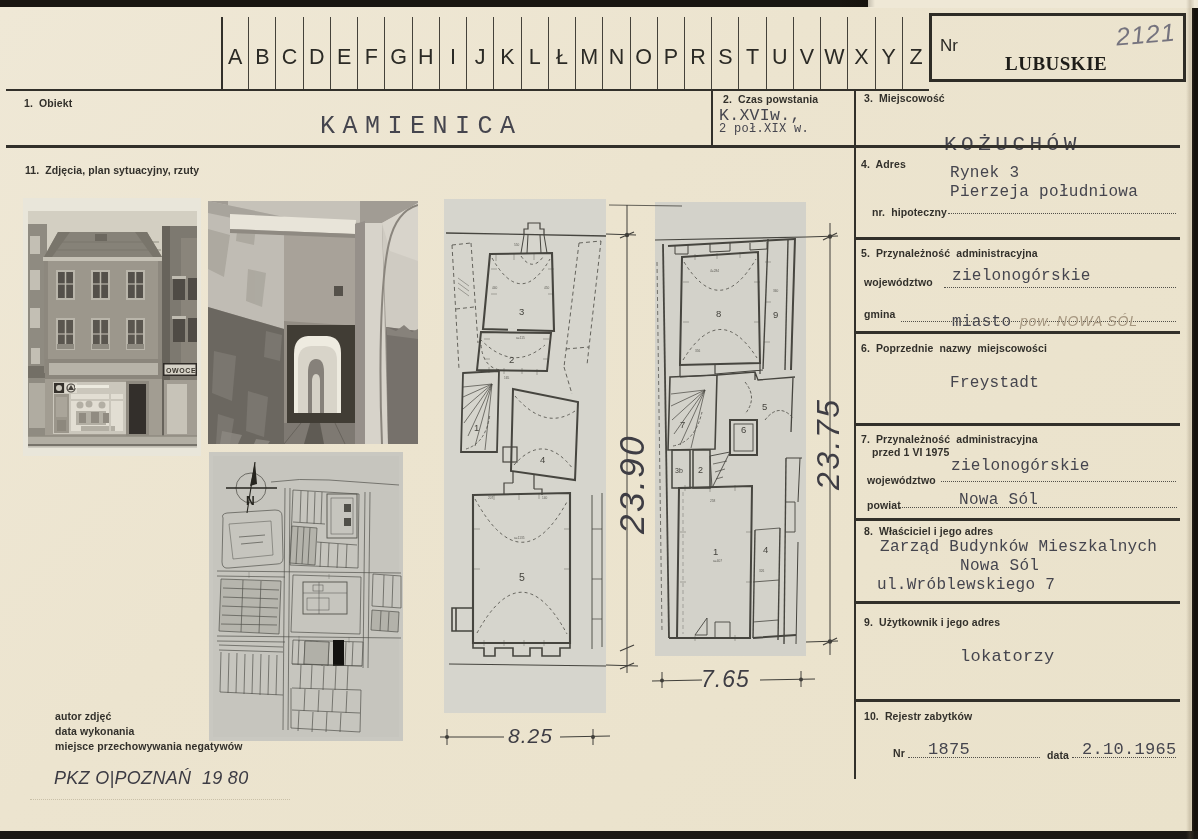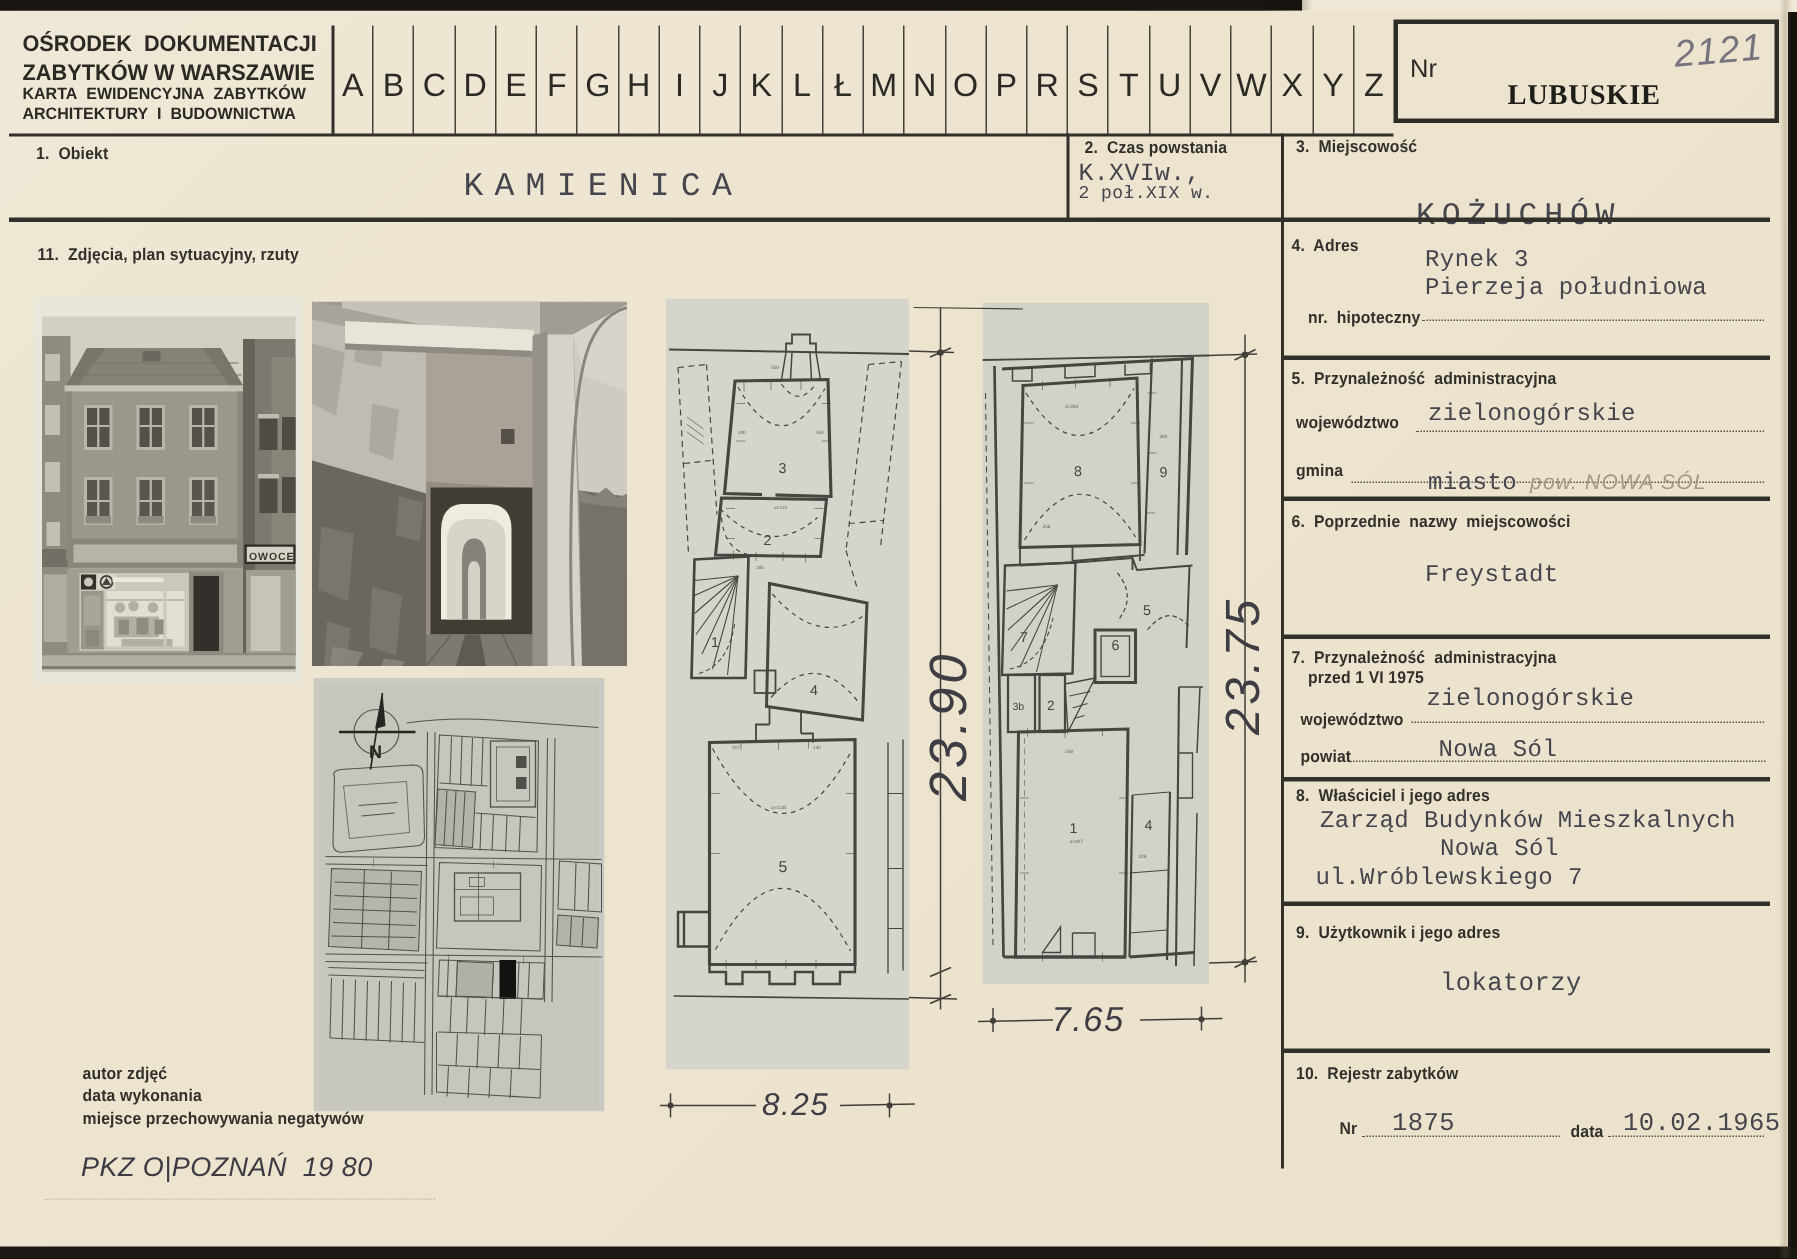--- a/index.html
+++ b/index.html
@@ -20,26 +20,20 @@
 
   <div id="paper"></div>
 
   <div class="abs" style="left:868px;top:0;width:330px;height:8px;background:#efe8d6;"></div>
   <div class="abs" style="left:0;top:0;width:875px;height:7px;background:linear-gradient(90deg,#191611 0%,#191611 96%,rgba(25,22,17,0) 100%);"></div>
 
   <div class="abs" style="left:0;top:831px;width:1198px;height:8px;background:#1b1814;"></div>
 
   <div class="abs" style="left:1186px;top:0;width:8px;height:839px;background:linear-gradient(90deg,rgba(120,105,80,0) 0%,rgba(120,105,80,0.25) 50%,rgba(120,105,80,0.05) 100%);"></div>
 
-  <div class="abs" style="left:15px;top:21px;width:210px;color:#2b2924;white-space:nowrap;">
-    <div style="font-size:15px;font-weight:bold;height:19px;transform:scale(0.962,1);transform-origin:left top;">OŚRODEK&nbsp; DOKUMENTACJI</div>
-    <div style="font-size:15px;font-weight:bold;height:17px;transform:scale(0.966,1);transform-origin:left top;">ZABYTKÓW W WARSZAWIE</div>
-    <div style="font-size:11px;font-weight:bold;height:13px;transform:scale(0.97,1);transform-origin:left top;">KARTA&nbsp; EWIDENCYJNA&nbsp; ZABYTKÓW</div>
-    <div style="font-size:11px;font-weight:bold;height:13px;transform:scale(0.97,1);transform-origin:left top;">ARCHITEKTURY&nbsp; I&nbsp; BUDOWNICTWA</div>
-  </div>
 
   <div class="rule" style="left:221px;top:17px;width:2px;height:73px;"></div>
 
   <div class="abs" style="left:222px;top:17px;width:707px;height:73px;display:flex;">
     <span class="alpha">A</span>
       <span class="alpha">B</span>
       <span class="alpha">C</span>
       <span class="alpha">D</span>
       <span class="alpha">E</span>
       <span class="alpha">F</span>
@@ -75,21 +69,21 @@
   <div class="abs" style="left:929px;top:13px;width:257px;height:69px;border:3px solid #2e2c26;box-sizing:border-box;"></div>
 
   <div class="abs" style="left:940px;top:36px;font-size:17px;color:#2b2a25;">Nr</div>
 
   <div class="abs" style="left:1005px;top:53px;font-family:'Liberation Serif',serif;font-weight:bold;font-size:19px;letter-spacing:0.5px;color:#1e1d19;">LUBUSKIE</div>
 
   <div class="hand" style="left:1116px;top:20px;font-size:25px;color:#75737e;transform:rotate(-5deg);letter-spacing:1px;">2121</div>
 
   <div class="lbl" style="left:24px;top:97px;">1.&nbsp; Obiekt</div>
 
-  <div class="typed" style="left:309px;top:112px;font-size:22px;letter-spacing:7.5px;">KAMIENICA</div>
+  <div class="typed" style="left:320px;top:112px;font-size:25px;letter-spacing:7.5px;">KAMIENICA</div>
 
   <div class="rule" style="left:711px;top:89px;width:2px;height:58px;"></div>
 
   <div class="rule" style="left:854px;top:89px;width:2px;height:690px;"></div>
 
   <div class="lbl" style="left:723px;top:93px;">2.&nbsp; Czas powstania</div>
   <div class="typed" style="left:719px;top:106px;font-size:16.5px;">K.XVIw.,</div>
   <div class="typed" style="left:719px;top:122px;font-size:12px;">2 poł.XIX w.</div>
 
   <div class="lbl" style="left:864px;top:92px;">3.&nbsp; Miejscowość</div>
@@ -139,21 +133,21 @@
 
   <div class="lbl" style="left:864px;top:616px;">9.&nbsp; Użytkownik i jego adres</div>
   <div class="typed" style="left:960px;top:647px;font-size:17px;">lokatorzy</div>
   <div class="rule" style="left:854px;top:699px;width:326px;height:2.5px;"></div>
 
   <div class="lbl" style="left:864px;top:710px;">10.&nbsp; Rejestr zabytków</div>
   <div class="lbl" style="left:893px;top:747px;">Nr</div>
   <div class="typed" style="left:928px;top:740px;font-size:17px;">1875</div>
   <div class="dots" style="left:908px;top:756px;width:132px;"></div>
   <div class="lbl" style="left:1047px;top:749px;">data</div>
-  <div class="typed" style="left:1082px;top:740px;font-size:17px;">10.02.1965</div>
+  <div class="typed" style="left:1082px;top:740px;font-size:17px;">2.10.1965</div>
   <div class="dots" style="left:1072px;top:756px;width:104px;"></div>
 
   <div class="lbl" style="left:55px;top:710px;">autor zdjęć</div>
   <div class="lbl" style="left:55px;top:725px;">data wykonania</div>
   <div class="lbl" style="left:55px;top:740px;">miejsce przechowywania negatywów</div>
 
   <div class="hand" style="left:54px;top:768px;font-size:18px;letter-spacing:0.3px;color:#3c3b43;">PKZ O|POZNAŃ&nbsp; 19 80</div>
 
   <div class="abs" style="left:30px;top:799px;width:260px;border-bottom:1px dotted #c9c0a8;"></div>
 

